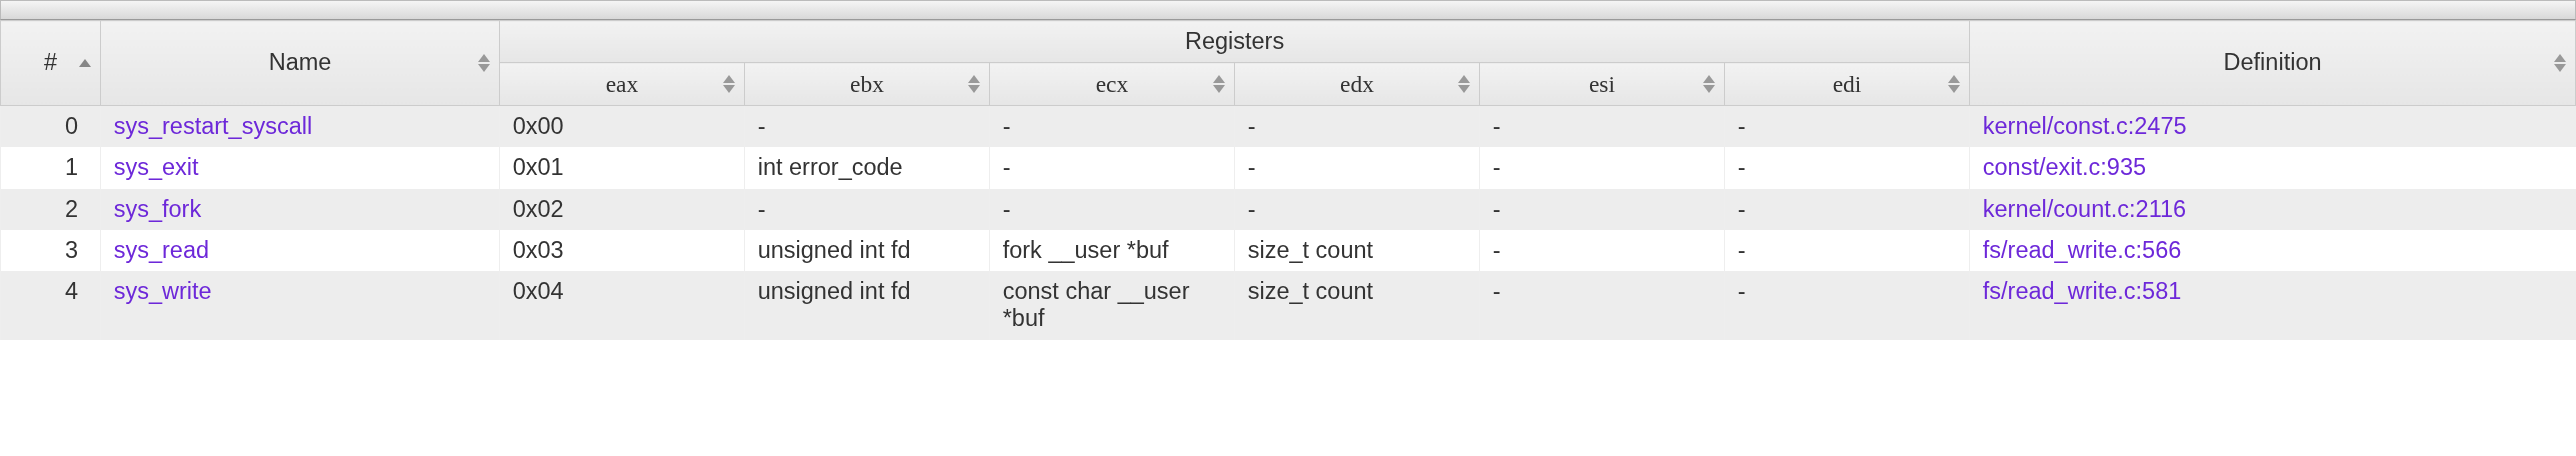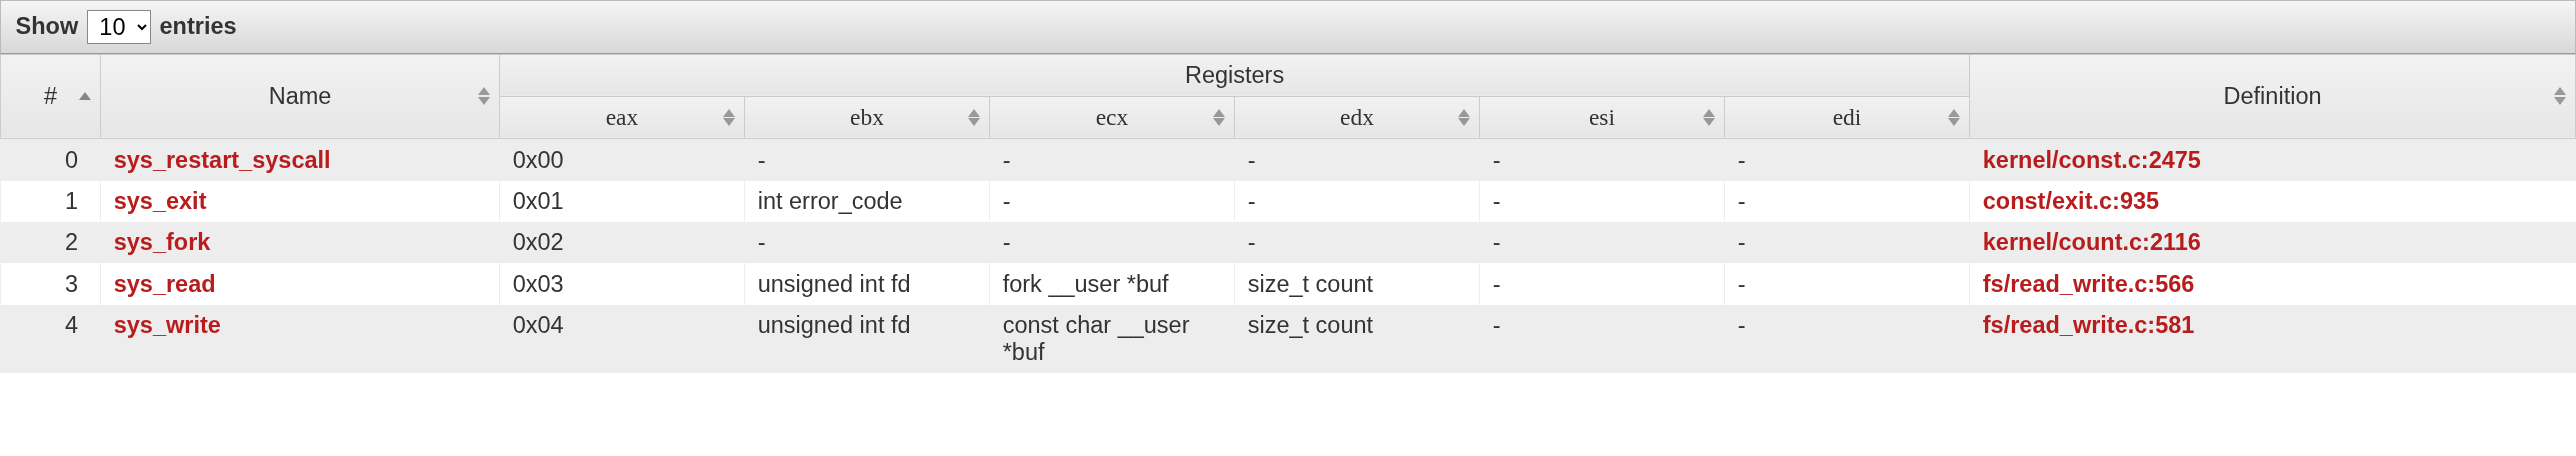--- a/index.html
+++ b/index.html
@@ -66,22 +66,22 @@
     border-left: 0.9px solid #eee;
     vertical-align: top;
   }
   tbody tr:nth-child(odd) { background: #ededed; }
   tbody tr:nth-child(even) { background: #ffffff; }
   .col-num { width: 100px; text-align: right; padding-right: 22px; }
   .col-name { width: 399px; }
   .col-reg { width: 245px; }
   .col-def { width: auto; }
   .link {
-    color: #b91c1c;
-    font-weight: bold;
+    color: #6d28d9;
+    font-weight: normal;
   }
   .sort-icon, .sort-icon-asc {
     position: absolute;
     right: 9px;
     top: 50%;
     transform: translateY(-50%);
     display: flex;
     flex-direction: column;
     gap: 1.8px;
     opacity: 0.55;
@@ -98,27 +98,20 @@
     border-left: 6.3px solid transparent;
     border-right: 6.3px solid transparent;
     border-top: 8.2px solid #555;
   }
   .sort-icon-asc .tri-up { border-bottom-color: #333; }
 </style>
 </head>
 <body>
 
 <div class="topbar">
-  <div class="topbar-left">
-    <span>Show</span>
-    <select class="entries-select">
-      <option>10</option>
-    </select>
-    <span>entries</span>
-  </div>
 </div>
 
 <table>
   <colgroup>
     <col class="col-num">
       <col class="col-name">
     <col class="col-reg">
       <col class="col-reg">
       <col class="col-reg">
     <col class="col-reg">

